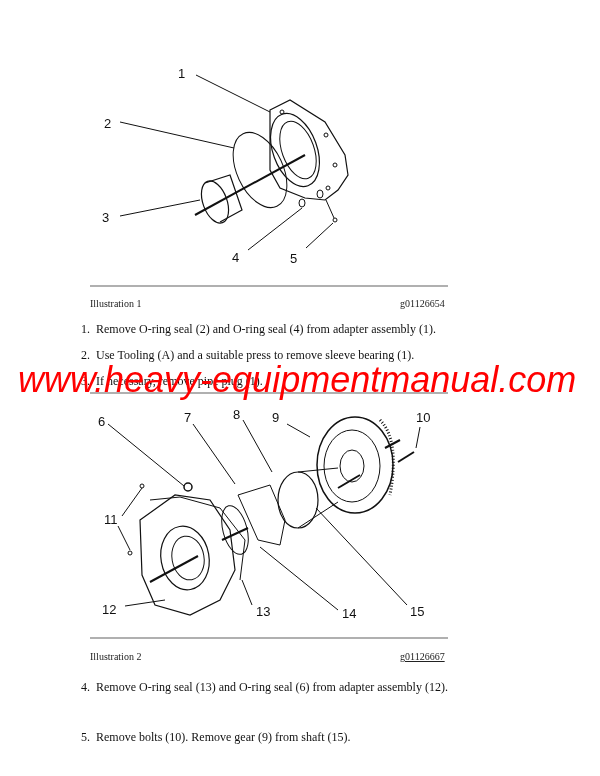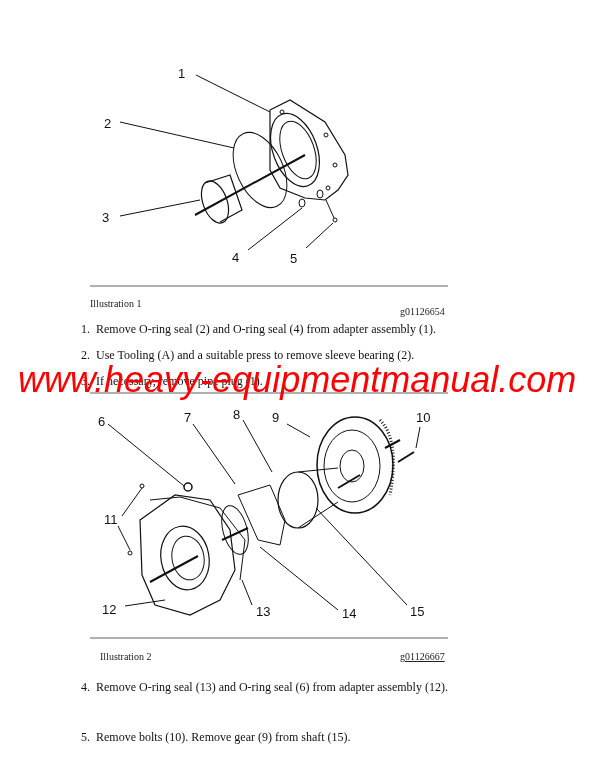--- a/index.html
+++ b/index.html
@@ -46,27 +46,27 @@
 
   <text class="callout" x="88" y="28">1</text>
   <text class="callout" x="14" y="78">2</text>
   <text class="callout" x="12" y="172">3</text>
   <text class="callout" x="142" y="212">4</text>
   <text class="callout" x="200" y="213">5</text>
 </svg>
 
 <div class="sep" style="top:285px;"></div>
 <div class="caption" style="left:90px; top:298px;text-align:center;">Illustration 1</div>
-<div class="caption" style="left:400px; top:306px;">g01126654</div>
+<div class="caption" style="left:400px; top:298px;">g01126654</div>
 
 <div class="step" style="top:322px;">
   <span class="num">1.</span><span>Remove O-ring seal (2) and O-ring seal (4) from adapter assembly (1).</span>
 </div>
 <div class="step" style="top:348px;">
-  <span class="num">2.</span><span>Use Tooling (A) and a suitable press to remove sleeve bearing (2).</span>
+  <span class="num">2.</span><span>Use Tooling (A) and a suitable press to remove sleeve bearing (1).</span>
 </div>
 <div class="step" style="top:374px;">
   <span class="num">3.</span><span>If necessary, remove pipe plug (1).</span>
 </div>
 
 <div class="sep" style="top:392px;"></div>
 
 <svg class="abs" style="left:80px; top:400px;" width="380" height="230" viewBox="0 0 380 230">
 
   <path d="M60 120 L95 95 L130 100 L150 130 L155 170 L140 200 L110 215 L75 205 L62 175 Z" stroke-width="1.2"></path>
@@ -116,21 +116,21 @@
   <text class="callout" x="192" y="22">9</text>
   <text class="callout" x="336" y="22">10</text>
   <text class="callout" x="24" y="124">11</text>
   <text class="callout" x="22" y="214">12</text>
   <text class="callout" x="176" y="216">13</text>
   <text class="callout" x="262" y="218">14</text>
   <text class="callout" x="330" y="216">15</text>
 </svg>
 
 <div class="sep" style="top:637px;"></div>
-<div class="caption" style="left:100px; top:651px;">Illustration 2</div>
+<div class="caption" style="left:90px; top:651px;">Illustration 2</div>
 <div class="caption" style="left:400px; top:651px;text-decoration:underline;">g01126667</div>
 
 <div class="step" style="top:680px;">
   <span class="num">4.</span><span>Remove O-ring seal (13) and O-ring seal (6) from adapter assembly (12).</span>
 </div>
 <div class="step" style="top:730px;">
   <span class="num">5.</span><span>Remove bolts (10). Remove gear (9) from shaft (15).</span>
 </div>
 
 <div class="watermark">www.heavy-equipmentmanual.com</div>

